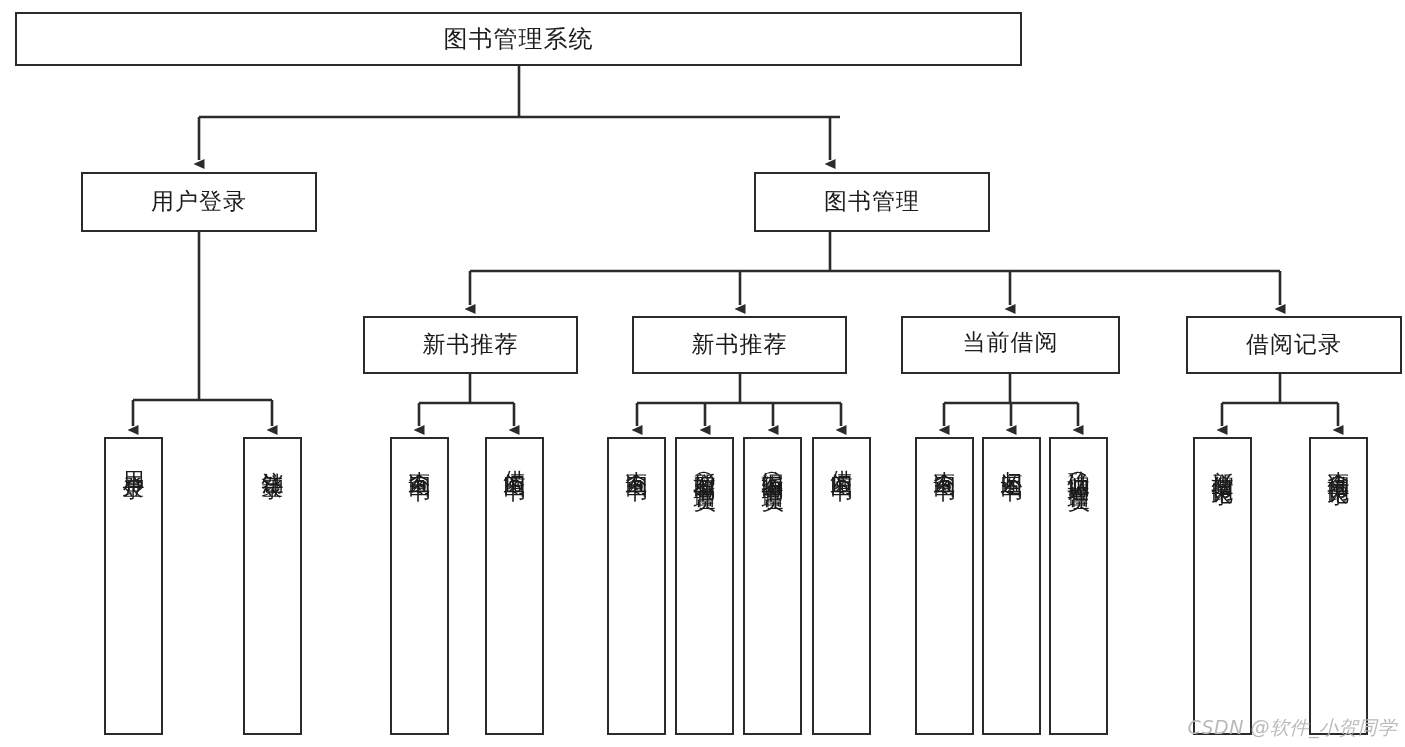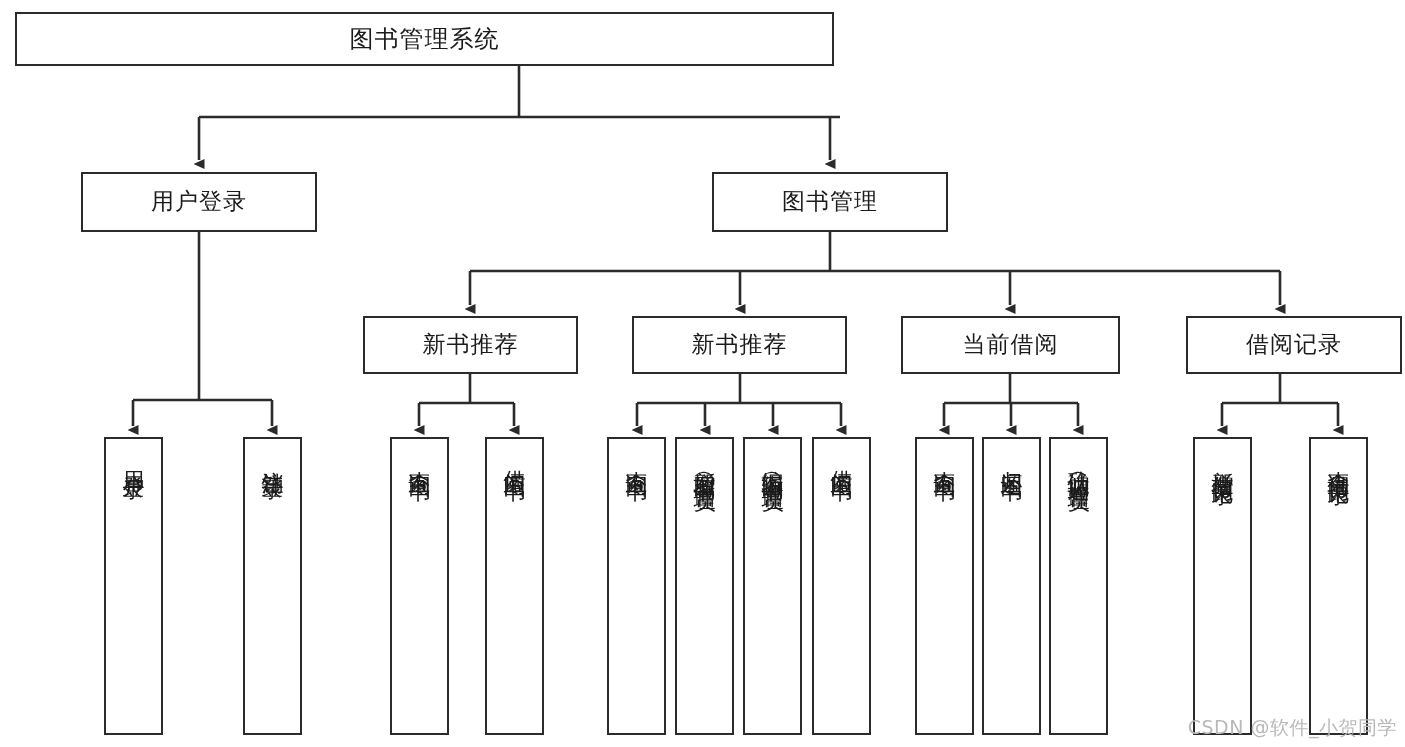--- a/index.html
+++ b/index.html
@@ -59,20 +59,21 @@
   }
   .watermark{
     position:absolute;
     right:8px;
     bottom:6px;
     font-size:19px;
     color:#b9b9b9;
     z-index:5;
     white-space:nowrap;
     letter-spacing:0.5px;
+    font-style:italic;
   }
 </style>
 </head>
 <body>
 
 <div id="canvas">
 
   <svg id="wires" viewBox="0 0 1405 747" xmlns="http://www.w3.org/2000/svg">
     <defs>
       <marker id="arrow" markerWidth="10" markerHeight="11" refX="1" refY="5.5" orient="auto" markerUnits="userSpaceOnUse">
@@ -116,38 +117,38 @@
       <path d="M1011,403 L1011,426" marker-end="url(#arrow)"></path>
       <path d="M1078,403 L1078,426" marker-end="url(#arrow)"></path>
 
       <path d="M1280,374 L1280,403"></path>
       <path d="M1222,403 L1338,403"></path>
       <path d="M1222,403 L1222,426" marker-end="url(#arrow)"></path>
       <path d="M1338,403 L1338,426" marker-end="url(#arrow)"></path>
     </g>
   </svg>
 
-  <div class="node horiz root" style="left:15px;top:12px;width:819px;height:54px;">
+  <div class="node horiz root" style="left:15px;top:12px;width:1007px;height:54px;">
     <span class="label">图书管理系统</span>
   </div>
 
   <div class="node horiz" style="left:81px;top:172px;width:236px;height:60px;">
     <span class="label">用户登录</span>
   </div>
-  <div class="node horiz" style="left:712px;top:172px;width:236px;height:60px;">
+  <div class="node horiz" style="left:754px;top:172px;width:236px;height:60px;">
     <span class="label">图书管理</span>
   </div>
 
   <div class="node horiz" style="left:363px;top:316px;width:215px;height:58px;">
     <span class="label">新书推荐</span>
   </div>
   <div class="node horiz" style="left:632px;top:316px;width:215px;height:58px;">
     <span class="label">新书推荐</span>
   </div>
-  <div class="node horiz" style="left:901px;top:316px;width:219px;height:58px;">
+  <div class="node horiz" style="left:901px;top:316px;width:219px;height:58px;font-family:Liberation Mono, monospace;">
     <span class="label">当前借阅</span>
   </div>
   <div class="node horiz" style="left:1186px;top:316px;width:216px;height:58px;">
     <span class="label">借阅记录</span>
   </div>
 
   <div class="node vert" style="left:104px;top:437px;width:59px;height:298px;">
     <span class="label">用户登录</span>
   </div>
   <div class="node vert" style="left:243px;top:437px;width:59px;height:298px;">

